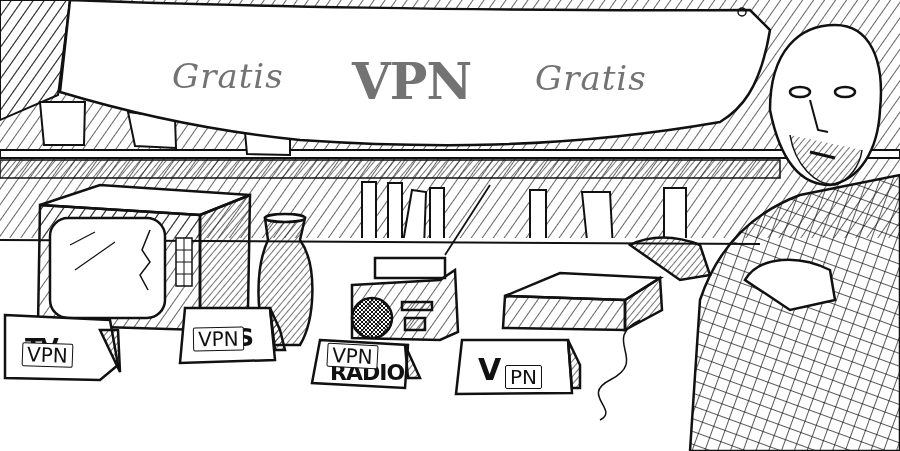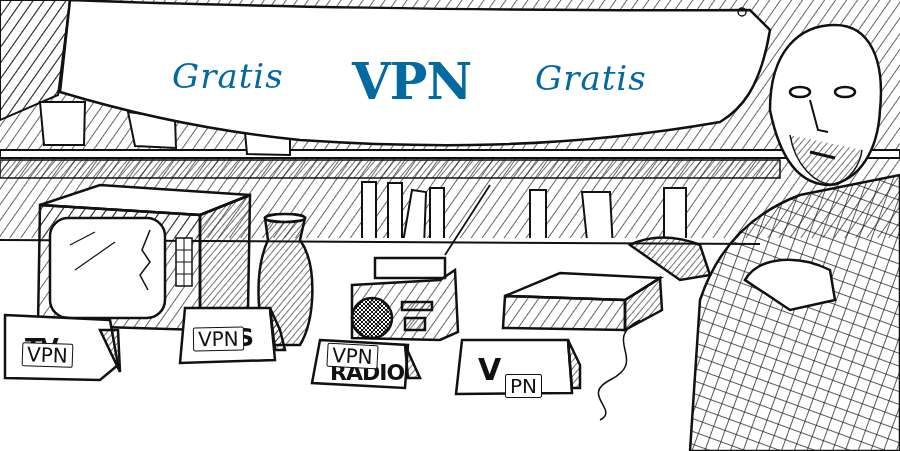--- a/index.html
+++ b/index.html
@@ -1,18 +1,18 @@
 <!DOCTYPE html>
 <html><head>
 <meta charset="utf-8">
 <style>
   html,body{margin:0;padding:0;background:#fff;}
   #stage{position:relative;width:900px;height:451px;overflow:hidden;background:#fff;font-family:"DejaVu Sans",sans-serif;}
   svg{position:absolute;left:0;top:0;}
-  .banner-text{position:absolute;color:#0369a1;}
+  .banner-text{position:absolute;color:#737373;}
   .script{font-family:"DejaVu Serif",serif;font-style:italic;font-size:34px;letter-spacing:1px;}
   .vpn-big{font-family:"DejaVu Serif",serif;font-weight:bold;font-size:50px;letter-spacing:-1px;}
   .sign-label{position:absolute;font-family:"DejaVu Sans",sans-serif;font-size:20px;color:#111;background:#fff;padding:0 4px;border:1.5px solid #111;border-radius:2px;line-height:22px;}
   .sign-under{position:absolute;font-family:"DejaVu Sans",sans-serif;font-weight:900;font-size:24px;color:#111;letter-spacing:-1px;}
 </style>
 </head>
 <body>
 
 <div id="stage">
 <svg width="900" height="451" viewBox="0 0 900 451">
@@ -136,14 +136,14 @@
 <div class="sign-under" style="left:25px;top:334px;">TV</div>
 <div class="sign-label" style="left:22px;top:343px;transform:rotate(2deg);">VPN</div>
 
 <div class="sign-under" style="left:200px;top:324px;">VHS</div>
 <div class="sign-label" style="left:193px;top:327px;transform:rotate(-1deg);">VPN</div>
 
 <div class="sign-under" style="left:330px;top:360px;font-size:22px;">RADIO</div>
 <div class="sign-label" style="left:327px;top:344px;transform:rotate(3deg);">VPN</div>
 
 <div class="sign-under" style="left:478px;top:352px;font-size:30px;">V</div>
-<div class="sign-label" style="left:505px;top:374px;">PN</div>
+<div class="sign-label" style="left:505px;top:365px;">PN</div>
 </div>
 
 </body></html>

